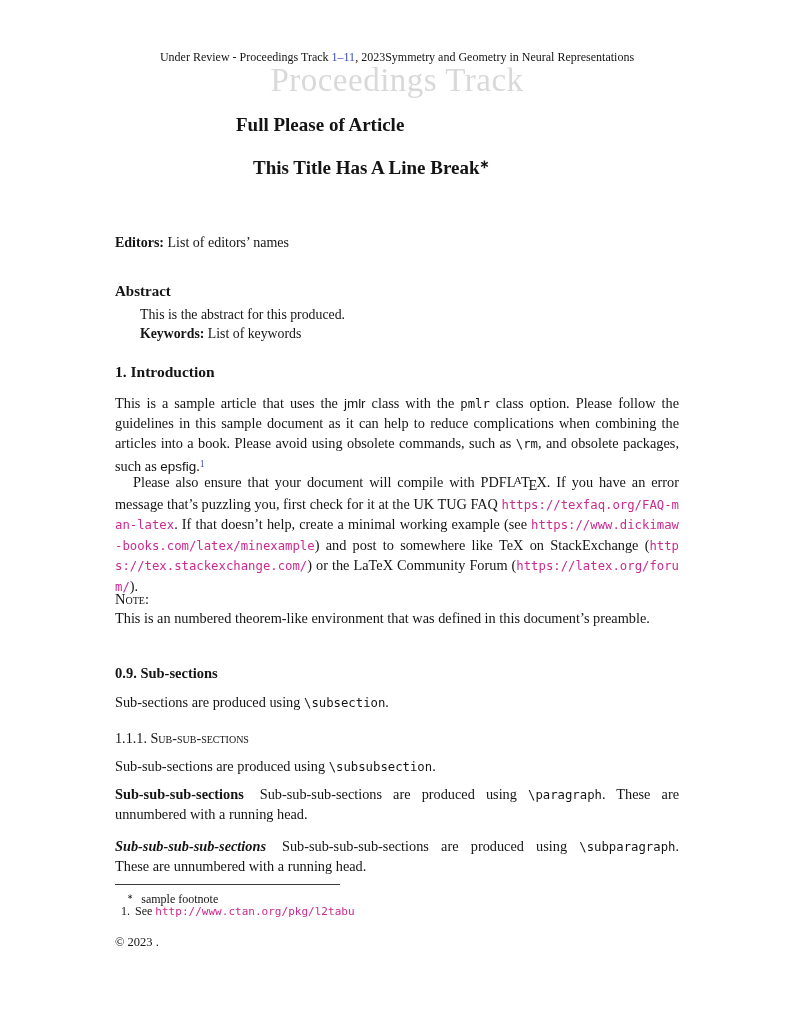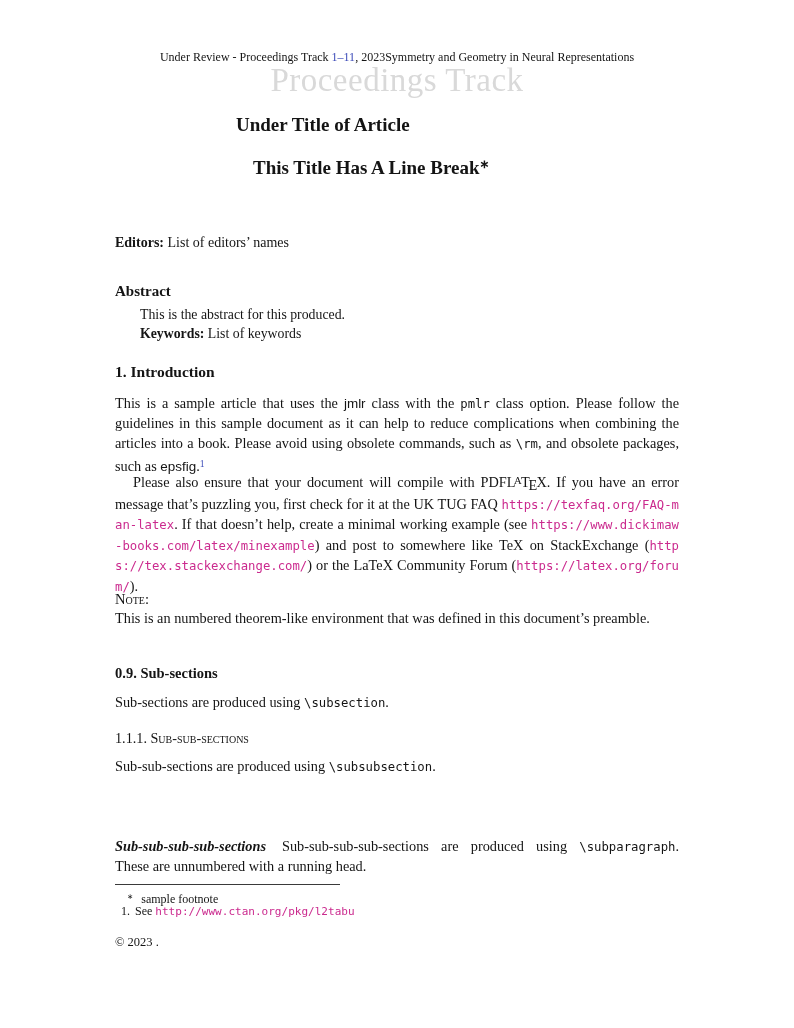--- a/index.html
+++ b/index.html
@@ -86,21 +86,21 @@
 
   <div class="running-head">
     <span>
       <span>Under Review - Proceedings Track </span><span class="pages-link">1–11</span><span>, 2023</span>
     </span>
     <span>Symmetry and Geometry in Neural Representations</span>
   </div>
 
   <div class="watermark">Proceedings Track</div>
 
-  <div class="title-line title-line1">Under Title of Article</div>
+  <div class="title-line title-line1">Full Please of Article</div>
   <div class="title-line title-line2">
     <span>This Title Has A Line Break</span><span class="sup-mark">∗</span>
   </div>
 
   <div class="editors">
     <span class="bold">Editors:</span><span> List of editors’ names</span>
   </div>
 
   <div class="abstract-heading">Abstract</div>
   <div class="abstract-body">
@@ -119,20 +119,23 @@
 
   <div class="sec-heading h-sub">0.9. Sub-sections</div>
   <div class="body-par p-subsection"><span>Sub-sections are produced using </span><span class="seg-mono">\subsection</span><span>.</span></div>
 
   <div class="sec-heading h-subsub">
     <span>1.1.1.</span>
     <span class="smallcaps">Sub-sub-sections</span>
   </div>
   <div class="body-par p-subsubsection"><span>Sub-sub-sections are produced using </span><span class="seg-mono">\subsubsection</span><span>.</span></div>
 
+  <div class="body-par p-paragraph">
+    <span class="bold runin">Sub-sub-sub-sections</span><span><span>Sub-sub-sub-sections are produced using </span><span class="seg-mono">\paragraph</span><span>. These are unnumbered with a running head.</span></span>
+  </div>
 
   <div class="body-par p-subparagraph">
     <span class="bold-italic runin">Sub-sub-sub-sub-sections</span><span><span>Sub-sub-sub-sub-sections are produced using </span><span class="seg-mono">\subparagraph</span><span>. These are unnumbered with a running head.</span></span>
   </div>
 
   <hr class="footnote-rule">
   <div class="footnote fn-thanks">
     <span class="sup-mark fn-marker">∗</span><span> sample footnote</span>
   </div>
   <div class="footnote fn-1">

